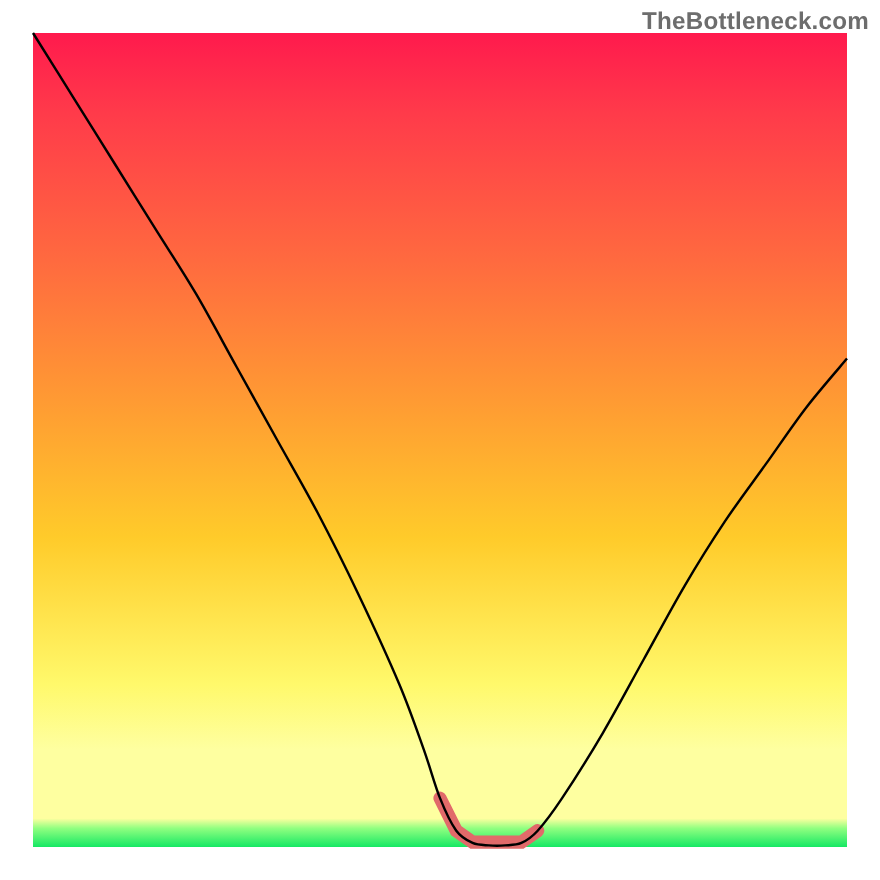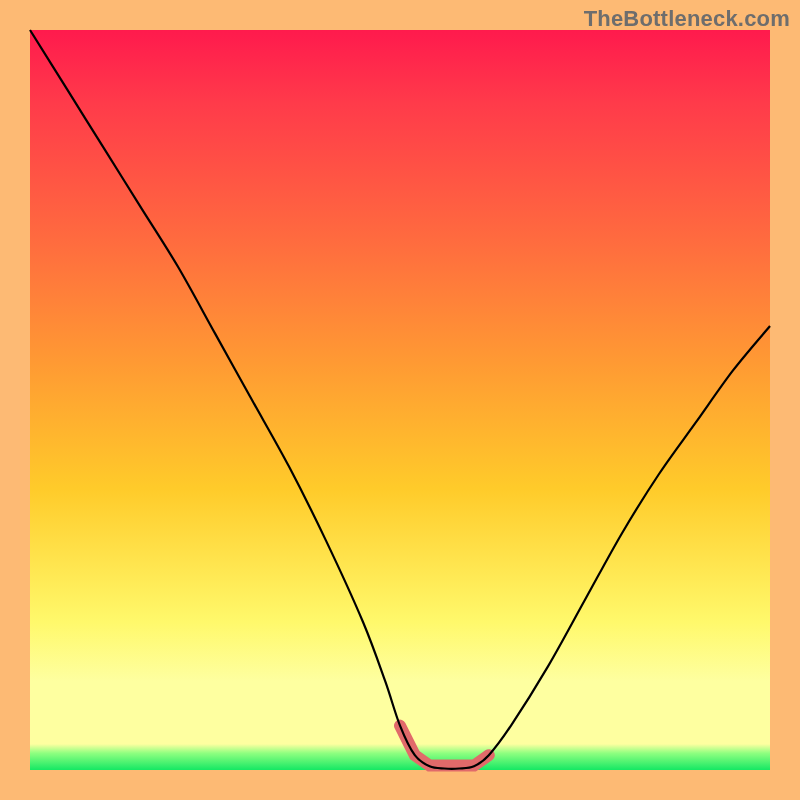--- a/index.html
+++ b/index.html
@@ -8,21 +8,21 @@
     width: 800px;
     height: 800px;
     background: #000;
     font-family: Arial, Helvetica, sans-serif;
     overflow: hidden;
   }
   .outer {
     position: relative;
     width: 800px;
     height: 800px;
-    background: #fdba74;
+    background: #ffffff;
   }
   .plot {
     position: absolute;
     left: 30px;
     top: 30px;
     width: 740px;
     height: 740px;
     
     background: linear-gradient(to bottom,
       #ff1a4d 0%,

